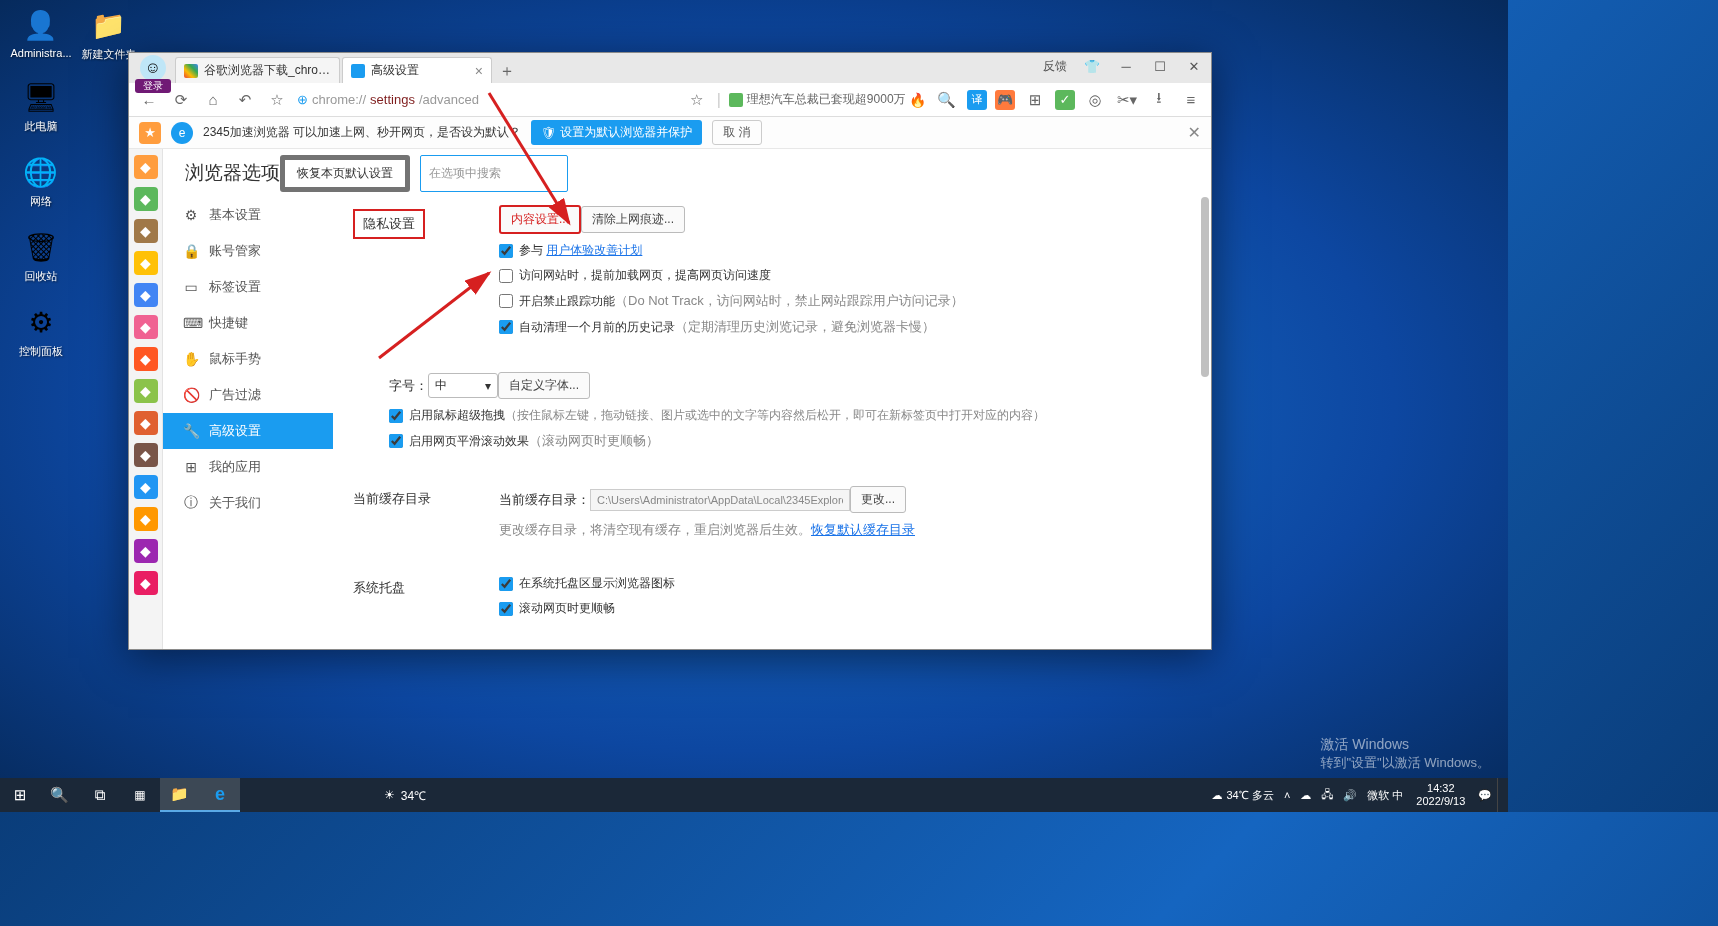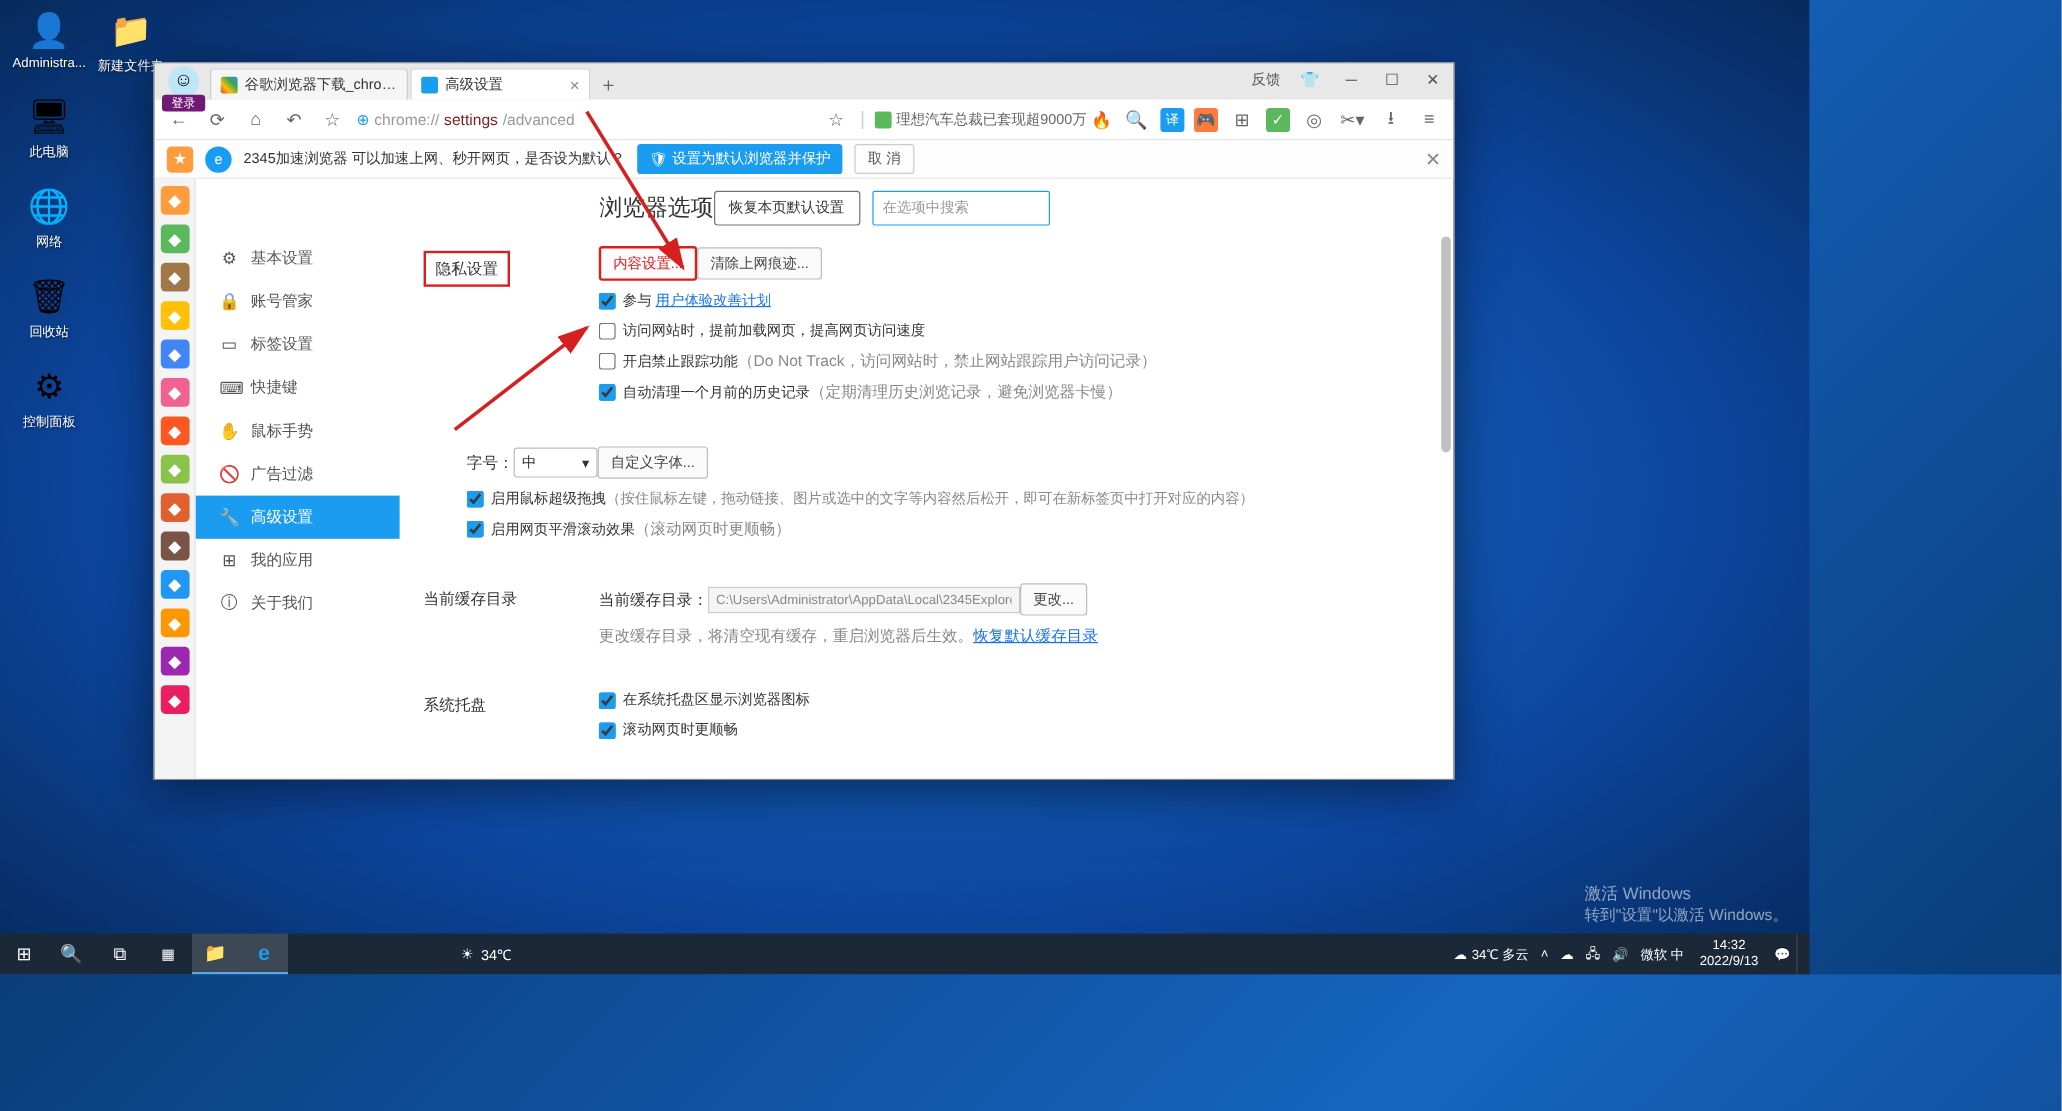--- a/index.html
+++ b/index.html
@@ -58,24 +58,24 @@
 .promo-btn-primary { background: #1a9cf0; color: #fff; padding: 4px 10px; border-radius: 3px; cursor: pointer; display: flex; align-items: center; gap: 4px; font-size: 12px; }
 .promo-btn-cancel { border: 1px solid #ccc; padding: 3px 10px; border-radius: 3px; cursor: pointer; color: #555; }
 .promo-close { margin-left: auto; color: #888; font-size: 16px; cursor: pointer; }
 
 
 .content { flex: 1; display: flex; overflow: hidden; }
 .left-rail { width: 34px; background: #f4f4f4; border-right: 1px solid #e3e3e3; display: flex; flex-direction: column; align-items: center; padding-top: 6px; gap: 8px; }
 .rail-ico { width: 24px; height: 24px; border-radius: 4px; display: flex; align-items: center; justify-content: center; font-size: 14px; cursor: pointer; }
 
 .main { flex: 1; display: flex; flex-direction: column; overflow: hidden; }
-.page-header { height: 48px; display: flex; align-items: center; padding: 0 22px; justify-content: center; }
+.page-header { height: 48px; display: flex; align-items: center; padding: 0 22px; justify-content: flex-start; }
 .page-title { font-size: 19px; color: #333; }
 .header-right { display: flex; gap: 10px; }
-.restore-btn { border: 1px solid #737373; padding: 5px 12px; font-size: 12px; border-radius: 3px; cursor: pointer; color: #333; }
+.restore-btn { border: 5px solid #737373; padding: 5px 12px; font-size: 12px; border-radius: 3px; cursor: pointer; color: #333; }
 .search-input { border: 1px solid #1a9cf0; padding: 5px 8px; font-size: 12px; width: 148px; border-radius: 2px; }
 .search-input::placeholder { color: #999; }
 
 .page-body { flex: 1; display: flex; overflow: auto; }
 .settings-nav { width: 170px; flex-shrink: 0; }
 .nav-item { height: 36px; display: flex; align-items: center; padding-left: 20px; gap: 10px; font-size: 13px; color: #555; cursor: pointer; position: relative; }
 .nav-item.active { background: #1a9cf0; color: #fff; }
 .nav-item.active::after { content: ''; position: absolute; right: -7px; top: 50%; transform: translateY(-50%); border: 7px solid transparent; border-left-color: #1a9cf0; }
 .nav-item .nav-ico { width: 16px; text-align: center; font-size: 14px; }
 

